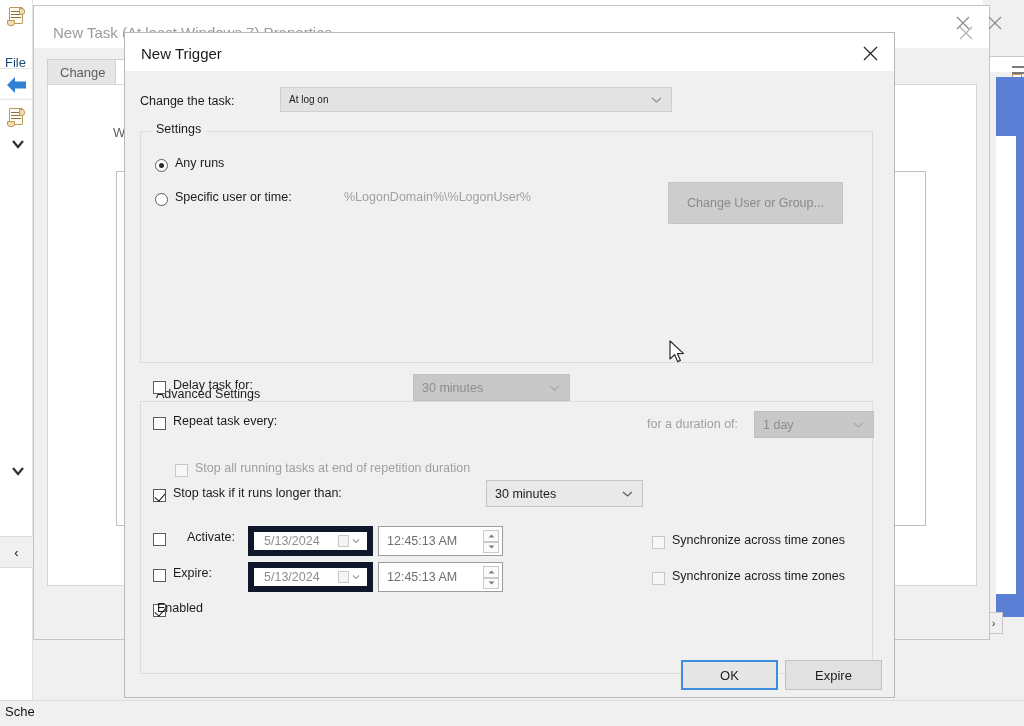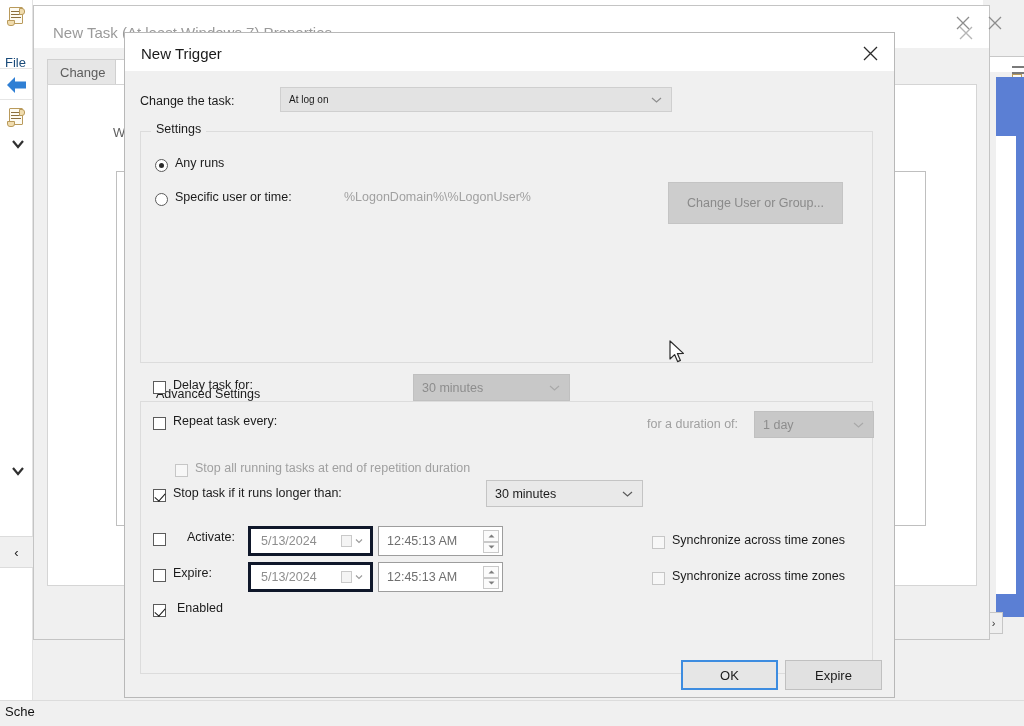--- a/index.html
+++ b/index.html
@@ -219,21 +219,21 @@
   }
   .combo-dis .txt { padding-left: 8px; font-size: 12.5px; color: #8d8d8d; }
   .combo-on {
     position: absolute; height: 27px; background: #e9e9e9; border: 1px solid #c4c4c4;
     display:flex; align-items:center;
   }
   .combo-on .txt { padding-left: 8px; font-size: 12.5px; color: #1b1b1b; }
 
   
   .datebox {
-    position: absolute; height: 30px; background: #ffffff; border: 3px solid #0f172a;
+    position: absolute; height: 30px; background: #ffffff; border: 6px solid #0f172a;
     display:flex; align-items:center;
   }
   .datebox .txt { padding-left: 10px; font-size: 12.5px; color: #8e8e8e; }
   .date-cal {
     position: absolute; right: 18px; top: 50%; transform: translateY(-50%);
     width: 11px; height: 12px; border: 1px solid #c9c9c9; background:#f4f4f4;
   }
   .date-drop {
     position:absolute; right: 7px; top: 50%; transform: translateY(-50%);
     width: 8px; height: 6px;
@@ -488,21 +488,21 @@
               <svg width="7" height="4" viewBox="0 0 7 4">
                 <path d="M0.5 0.5 L3.5 3.5 L6.5 0.5" fill="#7d7d7d"></path>
               </svg>
             </div>
         </span>
       </div>
       <div class="cb dim" style="left:527px; top:501px;"></div>
       <div class="lbl" style="position:absolute; left:547px; top:498px;">Synchronize across time zones</div>
 
       <div class="cb checked" style="left:28px; top:533px;"></div>
-      <div class="lbl" style="position:absolute; left:52px; top:530px;text-align:center;">Enabled</div>
+      <div class="lbl" style="position:absolute; left:32px; top:530px;text-align:center;">Enabled</div>
 
       <div class="btn primary" style="left:556px; top:589px; width:97px; height:30px;">OK</div>
       <div class="btn" style="left:660px; top:589px; width:97px; height:30px;">Expire</div>
 
     </div>
   </div>
 
   <div class="cursor">
     <svg width="20" height="26" viewBox="0 0 20 26">
       <path d="M2 1 L2 19 L6.6 14.6 L9.6 21.6 L12.4 20.4 L9.4 13.6 L15.4 13.4 Z" fill="#ffffff" stroke="#2b2b2b" stroke-width="1.2" stroke-linejoin="round"></path>

